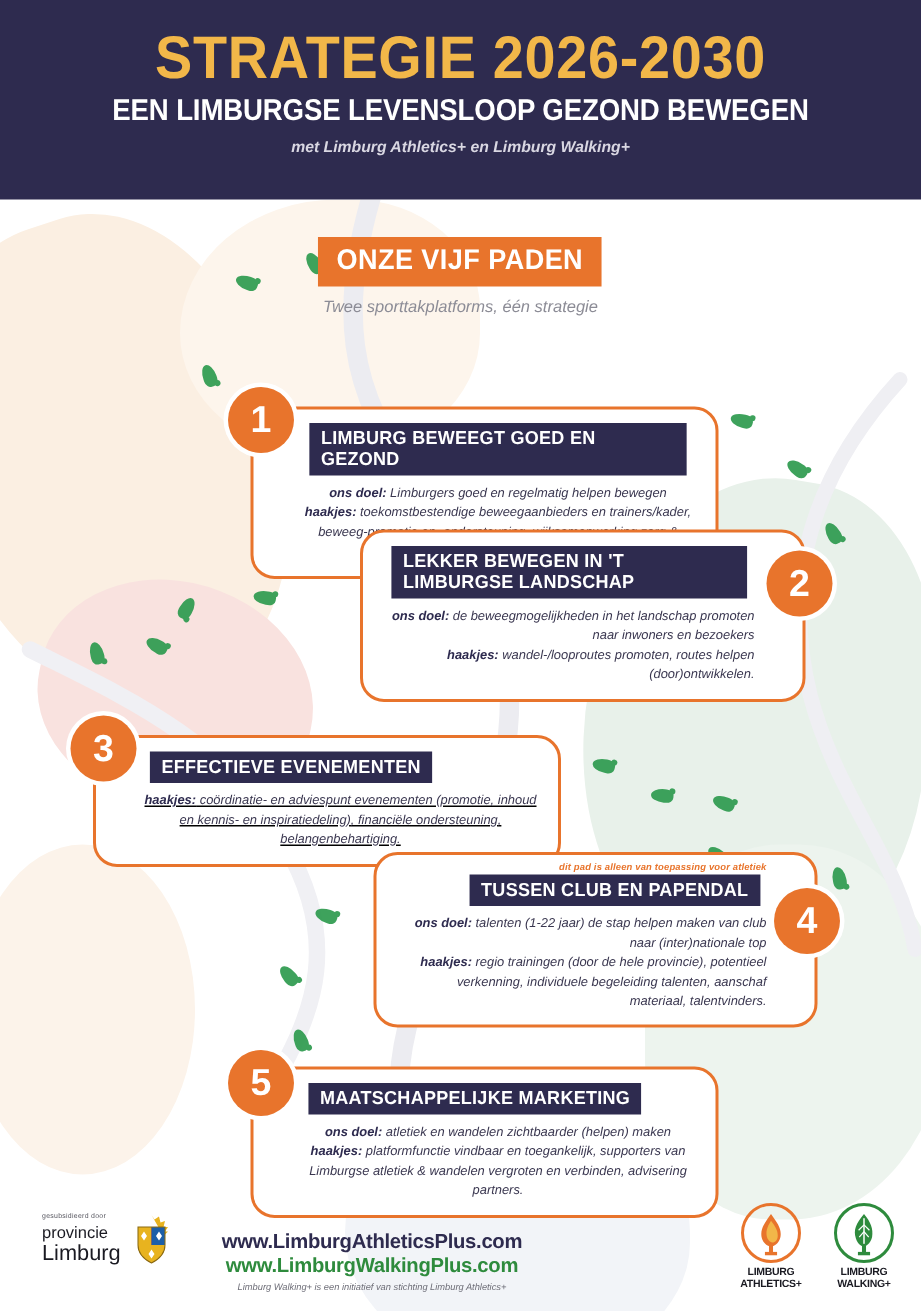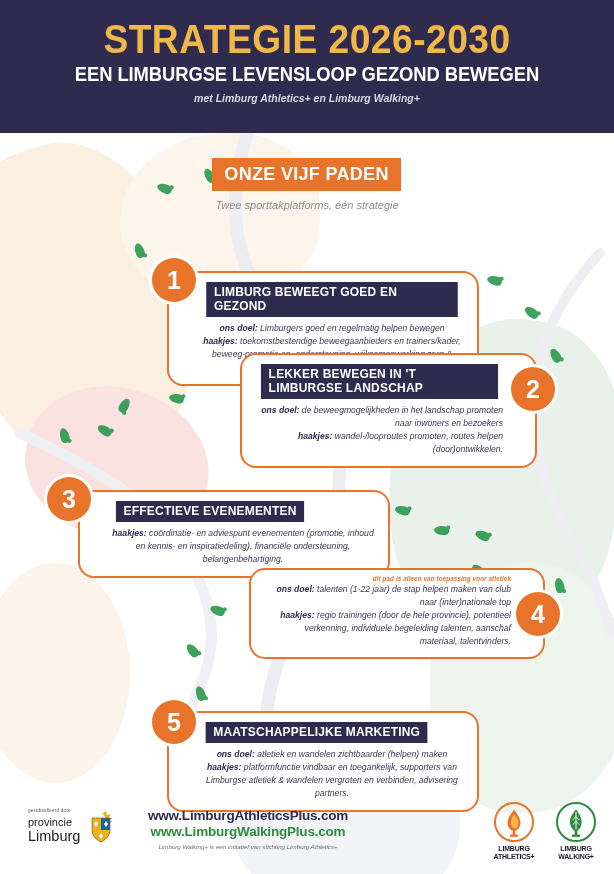--- a/index.html
+++ b/index.html
@@ -104,21 +104,21 @@
 
   
   .footer { position:absolute; left:0; bottom:0; width:614px; height:78px; z-index:18; }
   .prov { position:absolute; left:28px; top:13px; display:flex; align-items:flex-end; gap:8px; }
   .prov-text { line-height:1.0; }
   .prov-sub { font-size:4.6px; color:#55555E; letter-spacing:0.2px; margin-bottom:3px; }
   .prov-a { font-size:11px; color:#1A1A22; }
   .prov-b { font-size:14.5px; color:#1A1A22; margin-top:1px; }
   .coat { width:26px; height:34px; }
 
-  .urls { position:absolute; left:0; top:12px; width:496px; text-align:center; }
+  .urls { position:absolute; left:0; top:24px; width:496px; text-align:center; }
   .url1 { font-size:13.5px; font-weight:700; color:#2E2B4F; letter-spacing:-0.2px; }
   .url2 { font-size:13.5px; font-weight:700; color:#2E8B3D; letter-spacing:-0.2px; margin-top:1px; }
   .url-note { margin-top:4px; font-size:6.2px; font-style:italic; color:#6E6E78; }
 
   .logos { position:absolute; right:12px; top:6px; display:flex; gap:10px; }
   .logo { width:52px; text-align:center; }
   .logo-mark { width:40px; height:40px; margin:0 auto; border-radius:50%; border:2.2px solid; position:relative; }
   .logo-mark.athl { border-color:#E8742C; }
   .logo-mark.walk { border-color:#2E8B3D; }
   .logo-name { font-size:7px; font-weight:700; color:#1A1A22; line-height:1.12; margin-top:3px; letter-spacing:-0.2px; }
@@ -188,30 +188,31 @@
 
   <div class="card right-num" style="left:240px; top:353px; width:297px;">
     <div class="card-title">LEKKER BEWEGEN IN 'T LIMBURGSE LANDSCHAP</div>
     <div class="card-body align-right">
       <div><b>ons doel:</b><span> de beweegmogelijkheden in het landschap promoten naar inwoners en bezoekers</span></div>
       <div><b>haakjes:</b><span> wandel-/looproutes promoten, routes helpen (door)ontwikkelen.</span></div>
     </div>
   </div>
   <div class="bubble" style="left:511px; top:367px;">2</div>
 
-  <div class="card left-num" style="left:78px; top:462px; width:312px;">
+  <div class="card left-num" style="left:62px; top:462px; width:312px;text-decoration:underline;">
     <div class="card-title">EFFECTIEVE EVENEMENTEN</div>
     <div class="card-body align-left">
       <div><b>haakjes:</b><span> coördinatie- en adviespunt evenementen (promotie, inhoud en kennis- en inspiratiedeling), financiële ondersteuning, belangenbehartiging.</span></div>
     </div>
   </div>
   <div class="bubble" style="left:47px; top:477px;">3</div>
 
   <div class="card right-num" style="left:249px; top:568px; width:296px; padding-top:5px;">
     <div class="pad-note">dit pad is alleen van toepassing voor atletiek</div>
+    <div class="align-right"><span class="card-title">TUSSEN CLUB EN PAPENDAL</span></div>
     <div class="card-body align-right">
       <div><b>ons doel:</b><span> talenten (1-22 jaar) de stap helpen maken van club naar (inter)nationale top</span></div>
       <div><b>haakjes:</b><span> regio trainingen (door de hele provincie), potentieel verkenning, individuele begeleiding talenten, aanschaf materiaal, talentvinders.</span></div>
     </div>
   </div>
   <div class="bubble" style="left:516px; top:592px;">4</div>
 
   <div class="card left-num" style="left:167px; top:683px; width:312px;">
     <div class="card-title">MAATSCHAPPELIJKE MARKETING</div>
     <div class="card-body align-left">

